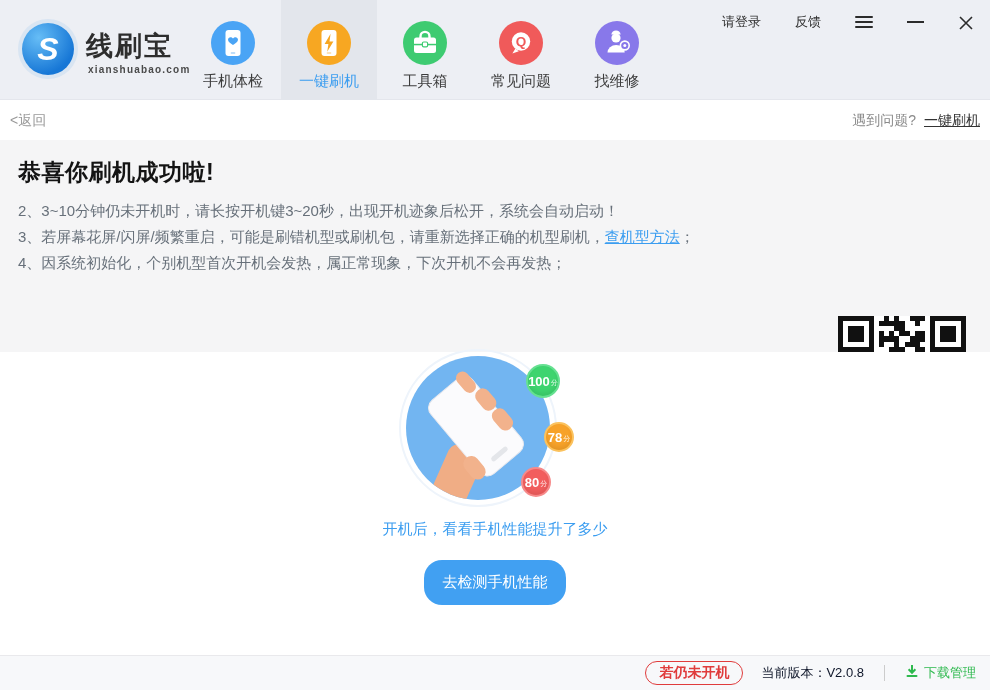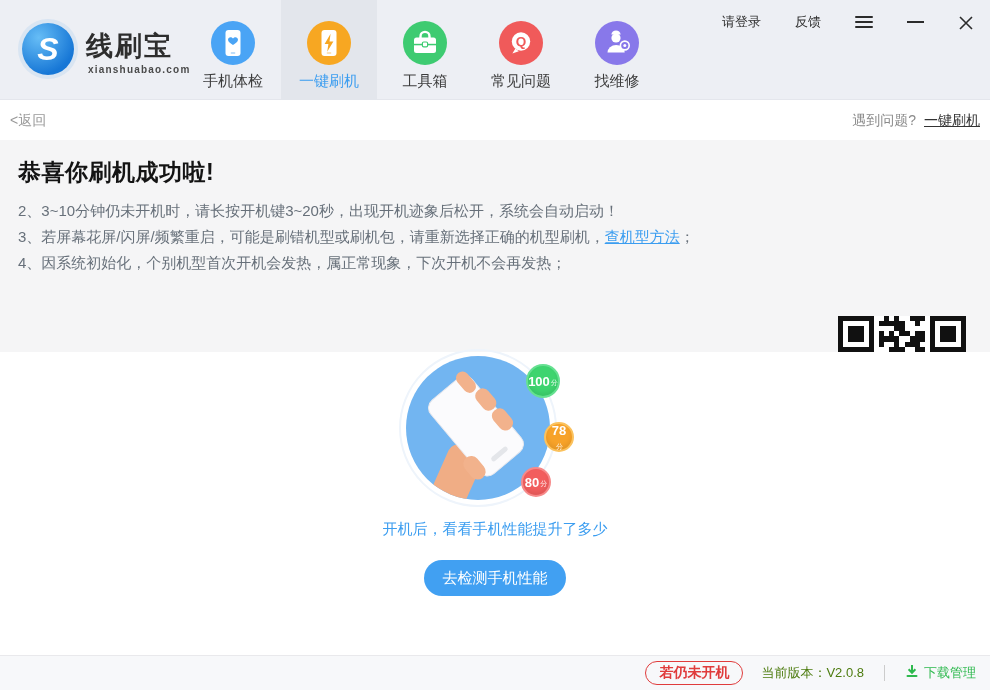--- a/index.html
+++ b/index.html
@@ -60,32 +60,32 @@
   .qr-banner { position:absolute; left:830px; top:318px; width:143px; height:25px; background:#3d9ef2; color:#fff;
       font-size:13px; display:flex; align-items:center; justify-content:center; border-radius:2px; cursor:pointer; }
 
   
   .main { position:absolute; left:0; top:352px; width:990px; height:303px; background:#fff; }
   .illus { position:absolute; left:398px; top:-4px; width:160px; height:160px; }
   .badge { position:absolute; border-radius:50%; color:#fff; font-weight:bold; display:flex; align-items:center; justify-content:center;
       box-shadow:inset 0 -3px 4px rgba(0,0,0,.08); }
   .badge .unit { font-size:7px; font-weight:normal; opacity:.85; margin-left:1px; margin-top:4px; }
   .badge-green  { left:526px; top:12px;  width:34px; height:34px; background:#3ed46f; font-size:13px; border:2px solid #66e091; }
-  .badge-orange { left:544px; top:70px;  width:30px; height:30px; background:#f7a229; font-size:13px; border:2px solid #fbc25e;flex-direction:column; }
+  .badge-orange { left:544px; top:70px;  width:30px; height:30px; background:#f7a229; font-size:13px; border:2px solid #fbc25e; }
   .badge-red    { left:521px; top:115px; width:30px; height:30px; background:#f25e5e; font-size:13px; border:2px solid #f68a8a; }
   .perf-caption { position:absolute; left:0; right:0; top:168px; text-align:center; font-size:15px; color:#3b9df0; }
-  .perf-button { position:absolute; left:424px; top:208px; width:142px; height:36px; border-radius:18px; background:#41a0f2;
+  .perf-button { position:absolute; left:424px; top:208px; width:142px; height:45px; border-radius:18px; background:#41a0f2;
       color:#fff; font-size:15px; border:none; display:flex; align-items:center; justify-content:center; cursor:pointer; }
 
   
   .footer { position:absolute; left:0; top:655px; width:990px; height:35px; background:#f7f8fa; border-top:1px solid #e9e9ec;
       display:flex; align-items:center; justify-content:flex-end; padding-right:14px; }
   .news-btn { height:24px; padding:0 13px; border:1px solid #e03c3c; border-radius:13px; color:#e03c3c; font-size:14px;
       font-weight:bold; display:flex; align-items:center; background:transparent; cursor:pointer; }
-  .version { font-size:13px; color:#4d7c0f; margin-left:18px; }
+  .version { font-size:13px; color:#0f172a; margin-left:18px; }
   .foot-divider { width:1px; height:16px; background:#ccc; margin:0 20px; }
   .download { display:flex; gap:5px; color:#2eb94e; font-size:13px; cursor:pointer; }
 </style>
 </head>
 <body>
 
 <div class="app">
 
   <div class="header">
     <div class="logo">

